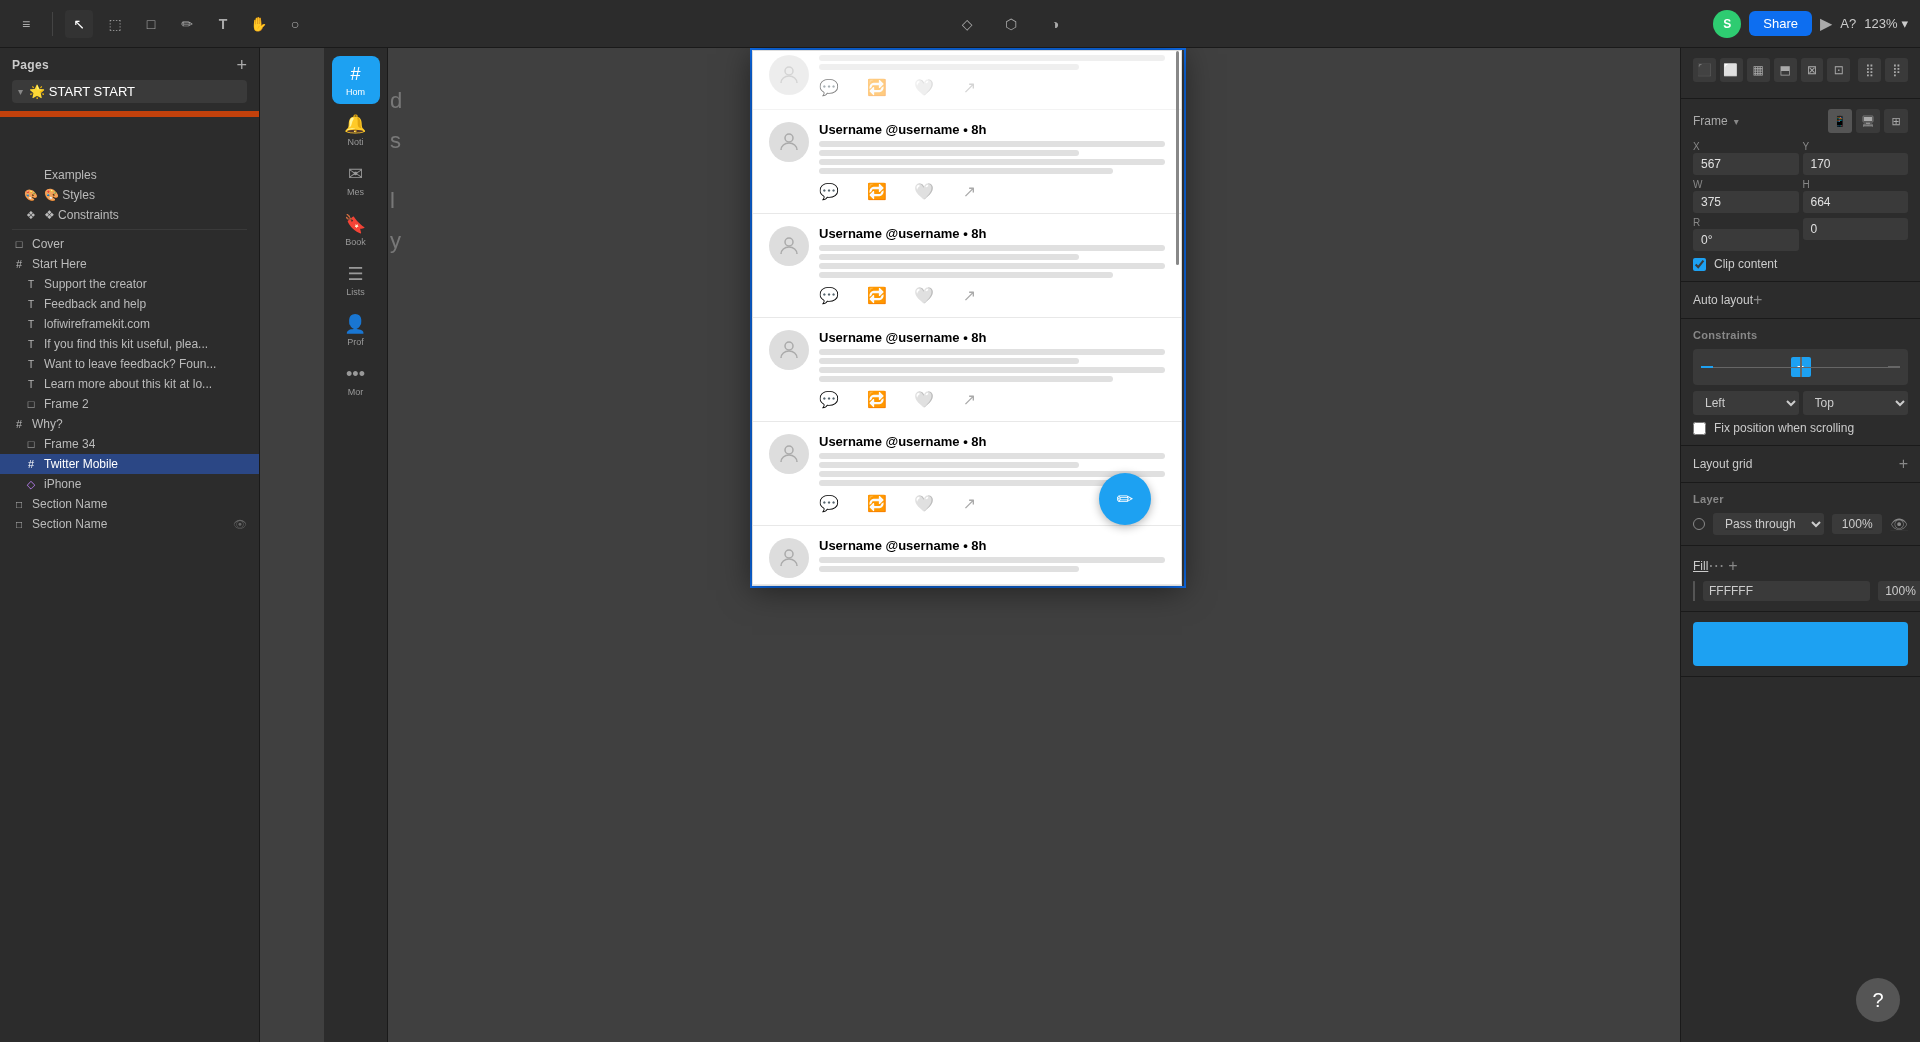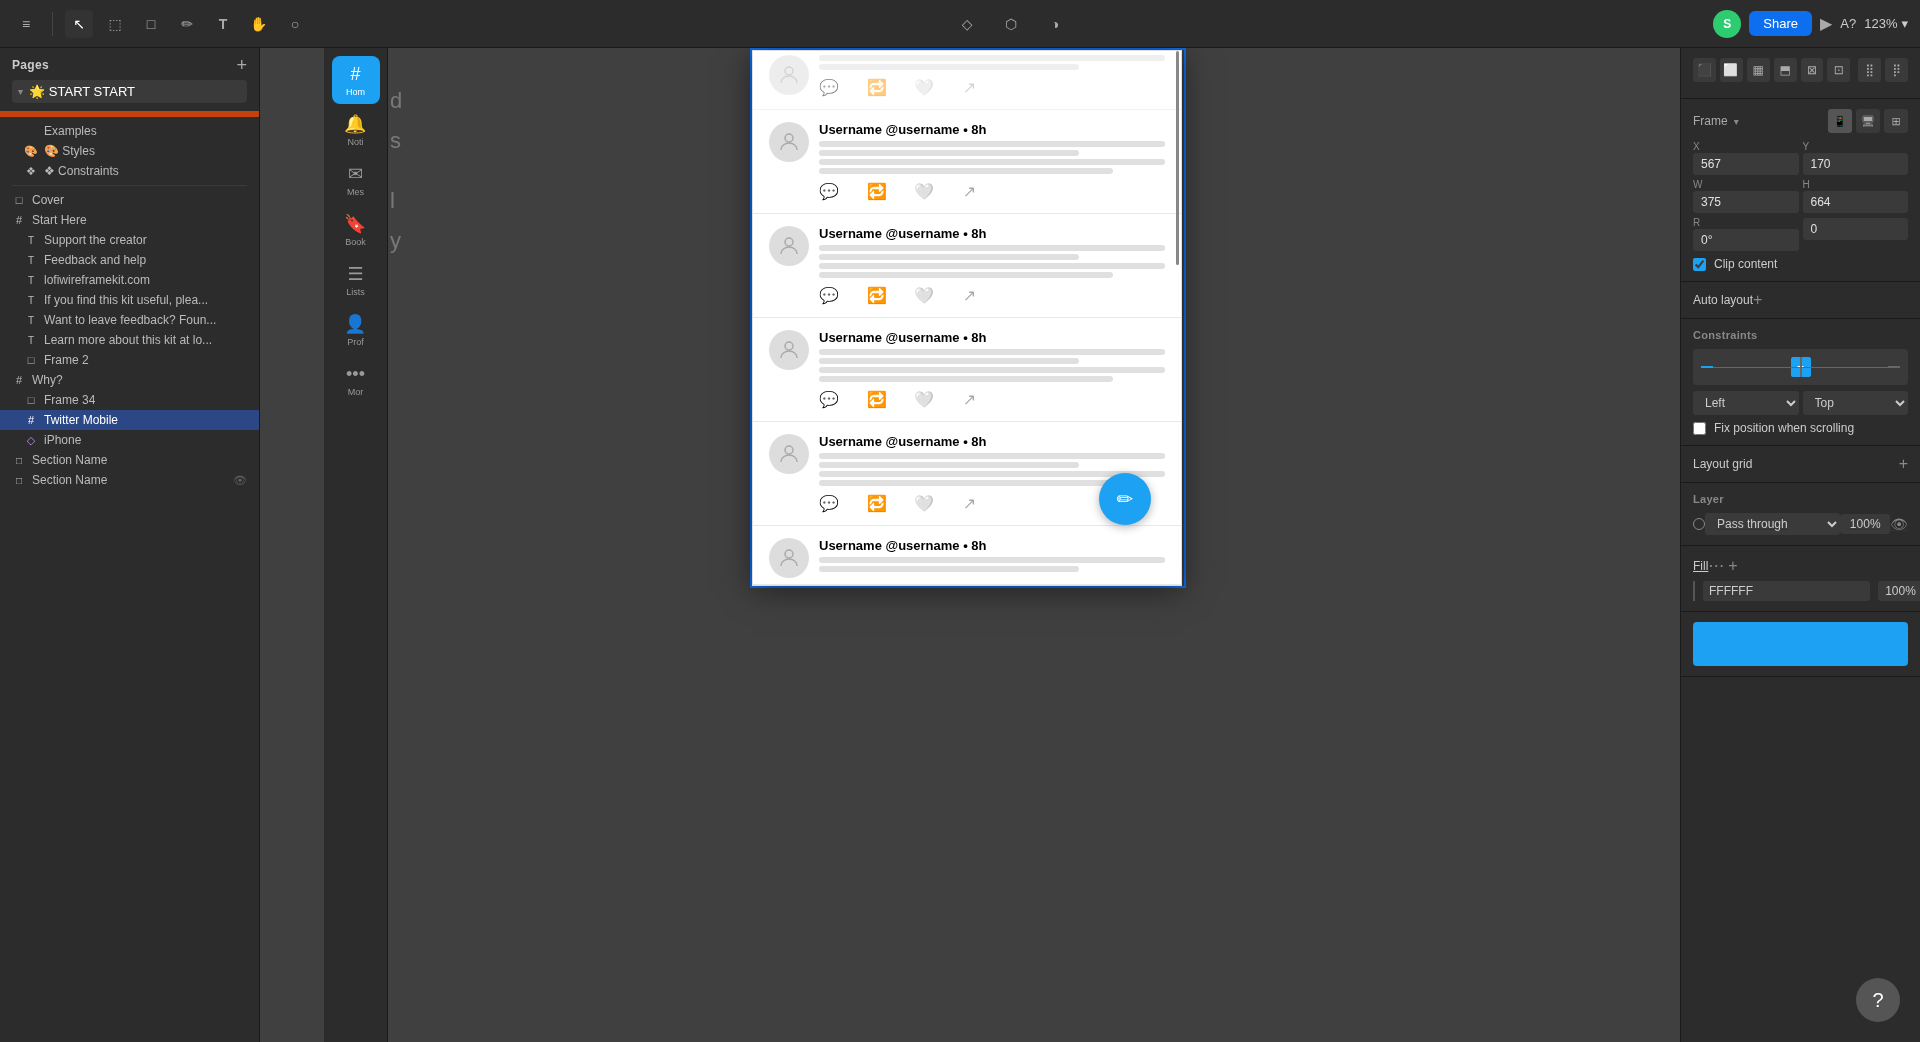--- a/index.html
+++ b/index.html
@@ -26,21 +26,21 @@
     .panel-tabs { display: flex; border-bottom: 1px solid #1a1a1a; }
     .panel-tab { flex: 1; padding: 8px 0; text-align: center; color: #aaa; font-size: 13px; cursor: pointer; border-bottom: 2px solid transparent; }
     .panel-tab.active { color: #fff; border-bottom: 2px solid #fff; }
     .pages-section { padding: 8px 12px; border-bottom: 6px solid #c2410c; }
     .pages-header { display: flex; align-items: center; justify-content: space-between; margin-bottom: 6px; }
     .pages-title { color: #ccc; font-size: 12px; font-weight: 600; letter-spacing: 0.3px; }
     .add-btn { color: #aaa; font-size: 18px; cursor: pointer; line-height: 1; }
     .page-item { display: flex; align-items: center; gap: 6px; padding: 4px 6px; border-radius: 4px; cursor: pointer; color: #ccc; font-size: 13px; }
     .page-item.active { background: #3a3a3a; color: #fff; }
     .page-item .expand-arrow { color: #888; font-size: 10px; }
-    .layers-list { flex: 1; overflow-y: auto; padding: 4px 0; }
+    .layers-list { flex: 1; overflow-y: auto; padding: 4px 0; margin-top: 44px; }
     .layers-list::-webkit-scrollbar { width: 4px; }
     .layers-list::-webkit-scrollbar-thumb { background: #444; border-radius: 2px; }
     .layer-item { display: flex; align-items: center; gap: 6px; padding: 3px 12px; cursor: pointer; color: #bbb; font-size: 12px; }
     .layer-item.active { background: #2b4785; color: #fff; }
     .layer-indent { padding-left: 24px; }
     .layer-icon { width: 14px; height: 14px; display: flex; align-items: center; justify-content: center; font-size: 11px; flex-shrink: 0; }
     .layer-label { white-space: nowrap; overflow: hidden; text-overflow: ellipsis; }
     .section-divider { border: none; border-top: 1px solid #3a3a3a; margin: 4px 12px; }
 
     
@@ -94,21 +94,21 @@
     .constraints-box { background: #3a3a3a; border-radius: 4px; padding: 8px; margin-bottom: 6px; display: flex; align-items: center; justify-content: center; position: relative; }
     .constraint-center { width: 20px; height: 20px; background: #1da1f2; border-radius: 2px; display: flex; align-items: center; justify-content: center; color: #fff; font-size: 12px; }
     .constraint-line-h { position: absolute; left: 8px; right: 8px; top: 50%; height: 1px; background: #666; }
     .constraint-line-v { position: absolute; top: 8px; bottom: 8px; left: 50%; width: 1px; background: #666; }
     .constraint-edge-l { position: absolute; left: 8px; top: 50%; width: 12px; height: 2px; background: #1da1f2; transform: translateY(-50%); }
     .constraint-edge-t { position: absolute; top: 8px; left: 50%; width: 2px; height: 12px; background: #666; transform: translateX(-50%); }
     .constraint-edge-r { position: absolute; right: 8px; top: 50%; width: 12px; height: 2px; background: #666; transform: translateY(-50%); }
     .constraint-edge-b { position: absolute; bottom: 8px; left: 50%; width: 2px; height: 12px; background: #666; transform: translateX(-50%); }
     .constraint-selects { display: grid; grid-template-columns: 1fr 1fr; gap: 4px; }
     .constraint-select { background: #3a3a3a; border: none; border-radius: 3px; padding: 4px 8px; color: #ccc; font-size: 12px; }
-    .layer-row { display: flex; align-items: center; gap: 0; text-decoration: underline; }
+    .layer-row { display: flex; align-items: center; gap: 8px; text-decoration: underline; }
     .layer-circle { width: 12px; height: 12px; border-radius: 50%; border: 1px solid #888; }
     .layer-select { background: #3a3a3a; border: none; border-radius: 3px; padding: 3px 8px; color: #ccc; font-size: 12px; flex: 1; }
     .opacity-input { width: 50px; background: #3a3a3a; border: none; border-radius: 3px; padding: 3px 6px; color: #ccc; font-size: 12px; text-align: center; }
     .visibility-btn { color: #888; font-size: 14px; cursor: pointer; background: none; border: none; }
     .fill-row { display: flex; align-items: center; gap: 8px; }
     .fill-swatch { width: 20px; height: 20px; border-radius: 3px; background: #fff; border: 1px solid #555; cursor: pointer; }
     .fill-hex { background: #3a3a3a; border: none; border-radius: 3px; padding: 3px 6px; color: #ccc; font-size: 12px; flex: 1; }
     .fill-opacity { width: 45px; background: #3a3a3a; border: none; border-radius: 3px; padding: 3px 6px; color: #ccc; font-size: 12px; text-align: center; }
     .more-btn { color: #888; font-size: 16px; cursor: pointer; background: none; border: none; }
     .layout-grid-header { display: flex; align-items: center; justify-content: space-between; }

